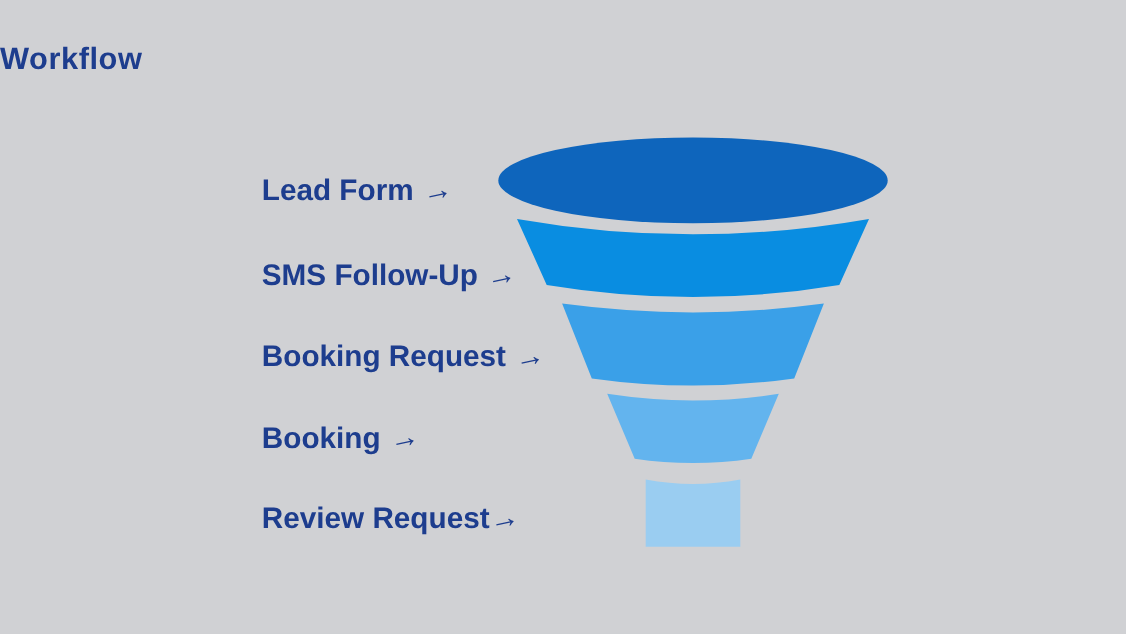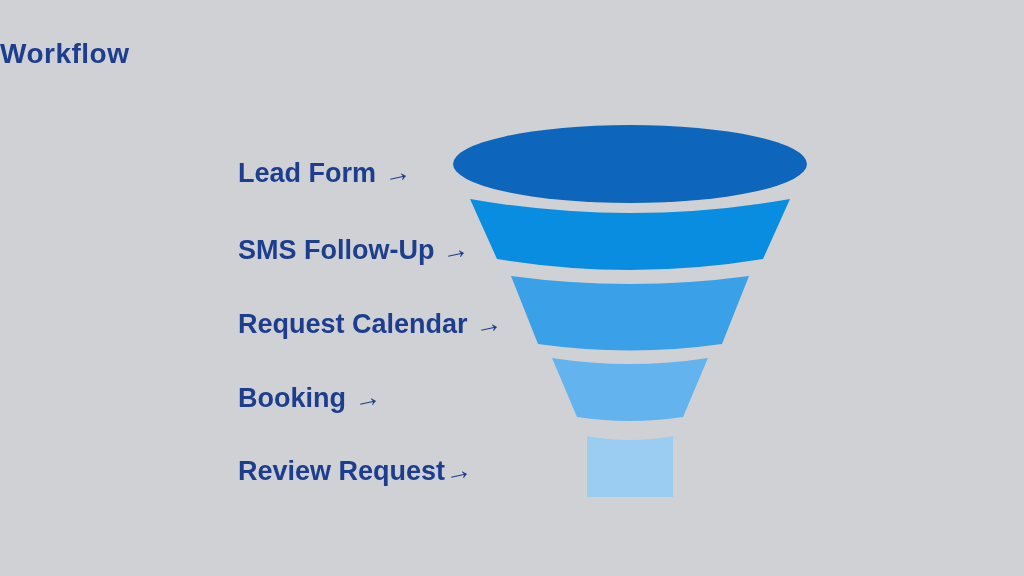--- a/index.html
+++ b/index.html
@@ -72,21 +72,21 @@
 
   <div class="stage-row row-1">
     <span class="stage-label">Lead Form </span><span class="arrow">→</span>
   </div>
 
   <div class="stage-row row-2">
     <span class="stage-label">SMS Follow-Up </span><span class="arrow">→</span>
   </div>
 
   <div class="stage-row row-3">
-    <span class="stage-label">Request Calendar </span><span class="arrow">→</span>
+    <span class="stage-label">Booking Request </span><span class="arrow">→</span>
   </div>
 
   <div class="stage-row row-4">
     <span class="stage-label">Booking </span><span class="arrow">→</span>
   </div>
 
   <div class="stage-row row-5">
     <span class="stage-label">Review Request</span><span class="arrow">→</span>
   </div>
 

